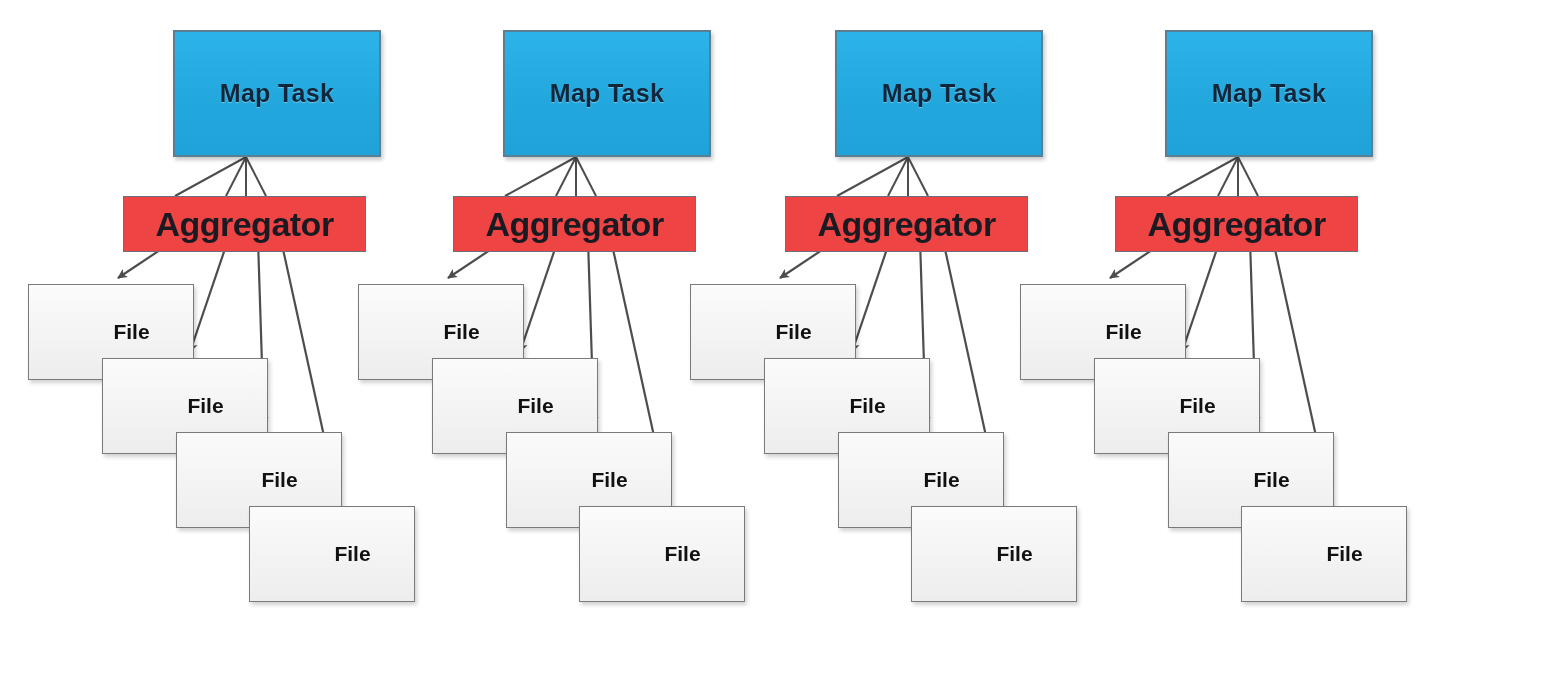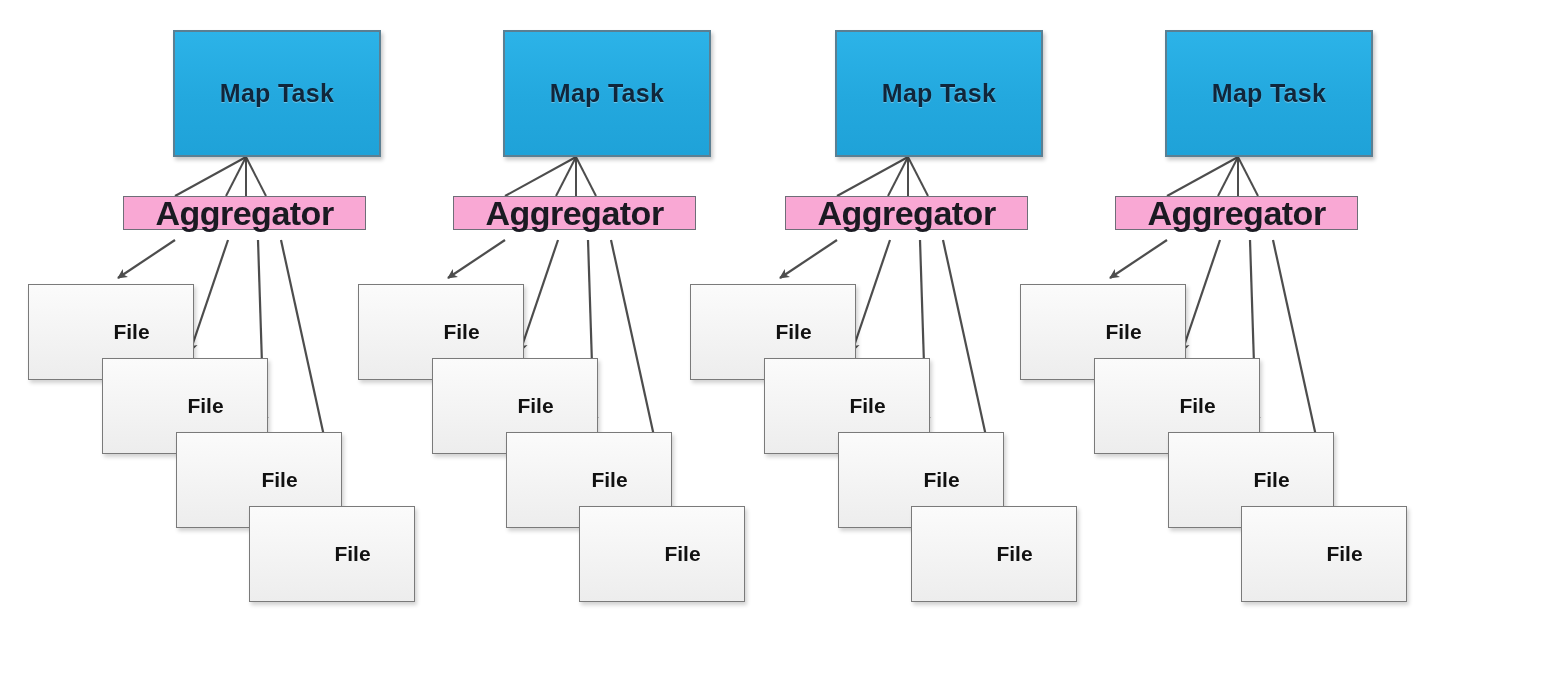--- a/index.html
+++ b/index.html
@@ -57,23 +57,23 @@
     color: #10263b;
     letter-spacing: 0.3px;
     text-shadow: 0 1px 1px rgba(255,255,255,0.35);
   }
   
   .aggregator {
     position: absolute;
     left: 123px;
     top: 196px;
     width: 243px;
-    height: 34px;
+    height: 56px;
     box-sizing: border-box;
-    background: #f9a8d4;
+    background: #ef4444;
     border: 1px solid #6e6e78;
     display: flex;
     align-items: center;
     justify-content: center;
     z-index: 22;
   }
   .aggregator-label {
     font-size: 34px;
     font-weight: bold;
     color: #1a1a22;

